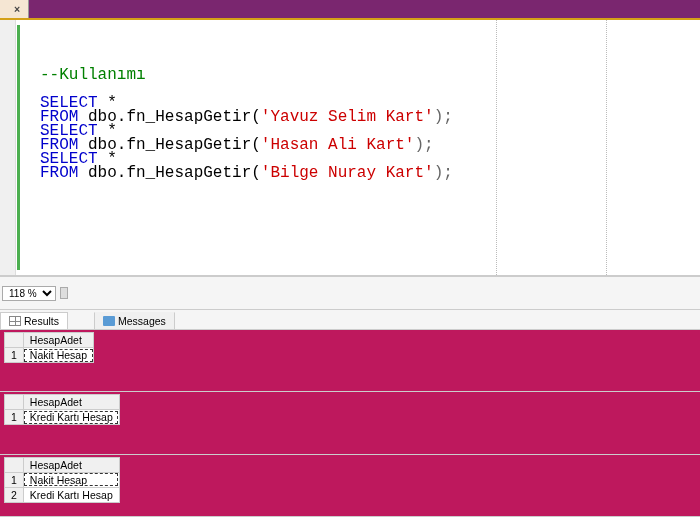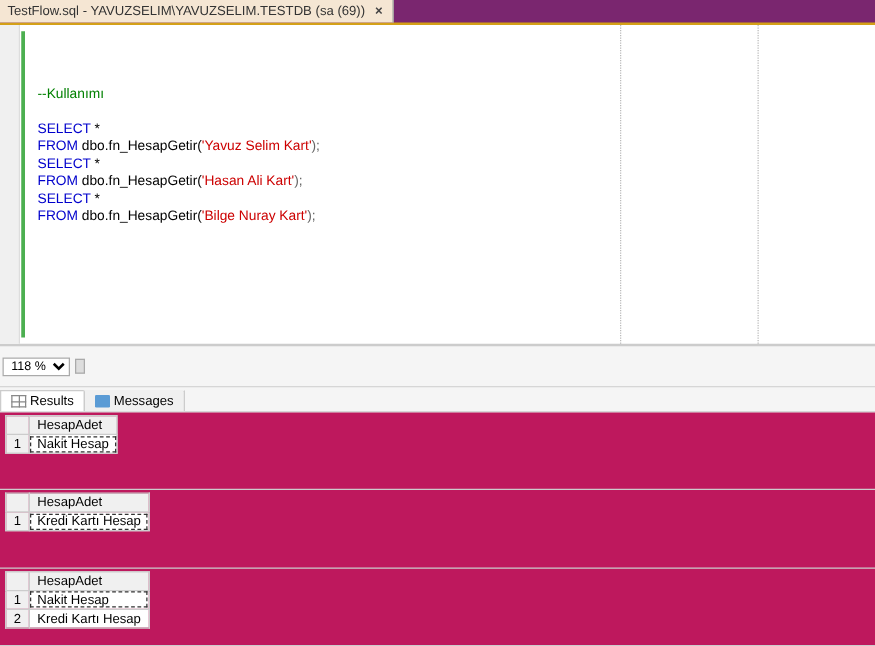--- a/index.html
+++ b/index.html
@@ -50,23 +50,23 @@
     }
     .accent-bar {
       width: 3px;
       background: #4caf50;
       position: absolute;
       left: 17px;
       top: 5px;
       bottom: 5px;
     }
     .editor {
-      padding: 6px 10px 6px 14px;
-      font-family: Liberation Sans, sans-serif;
-      font-size: 11px;
+      padding: 6px 10px 6px 24px;
+      font-family: Liberation Mono, monospace;
+      font-size: 16px;
       line-height: 14px;
       white-space: pre;
       color: #000;
       position: relative;
       flex: 1;
     }
     .editor .kw { color: #0000cc; }
     .editor .str { color: #cc0000; }
     .editor .cmt { color: #008000; }
     .editor .punct { color: #666; }
@@ -115,20 +115,21 @@
       font-size: 10.5px;
       border: 1px solid #ccc;
       border-bottom: none;
       background: #fff;
       margin-right: -1px;
       cursor: pointer;
     }
     .rtab.inactive {
       background: #f0f0f0;
       border-top: 1px solid transparent;
+      margin-left: 27px;
     }
     .rtab .ico {
       width: 12px;
       height: 10px;
       display: inline-block;
     }
     .ico-grid {
       background:
         linear-gradient(#888,#888) 0 0/100% 1px no-repeat,
         linear-gradient(#888,#888) 0 50%/100% 1px no-repeat,
@@ -178,21 +179,20 @@
       background: #fff;
       outline: 1px dashed #333;
       outline-offset: -2px;
     }
   </style>
 </head>
 <body>
 
 <div class="tab-bar">
   <div class="tab">
-    <span>TestFlow.sql - YAVUZSELIM\YAVUZSELIM.TESTDB (sa (69))</span>
     <span class="tab-close">×</span>
   </div>
 </div>
 
 <div class="editor-wrap">
   <div class="gutter"></div>
   <div class="accent-bar"></div>
   <div class="editor">
     <div class="guide" style="left:480px"></div>
     <div class="guide" style="left:590px"></div>

